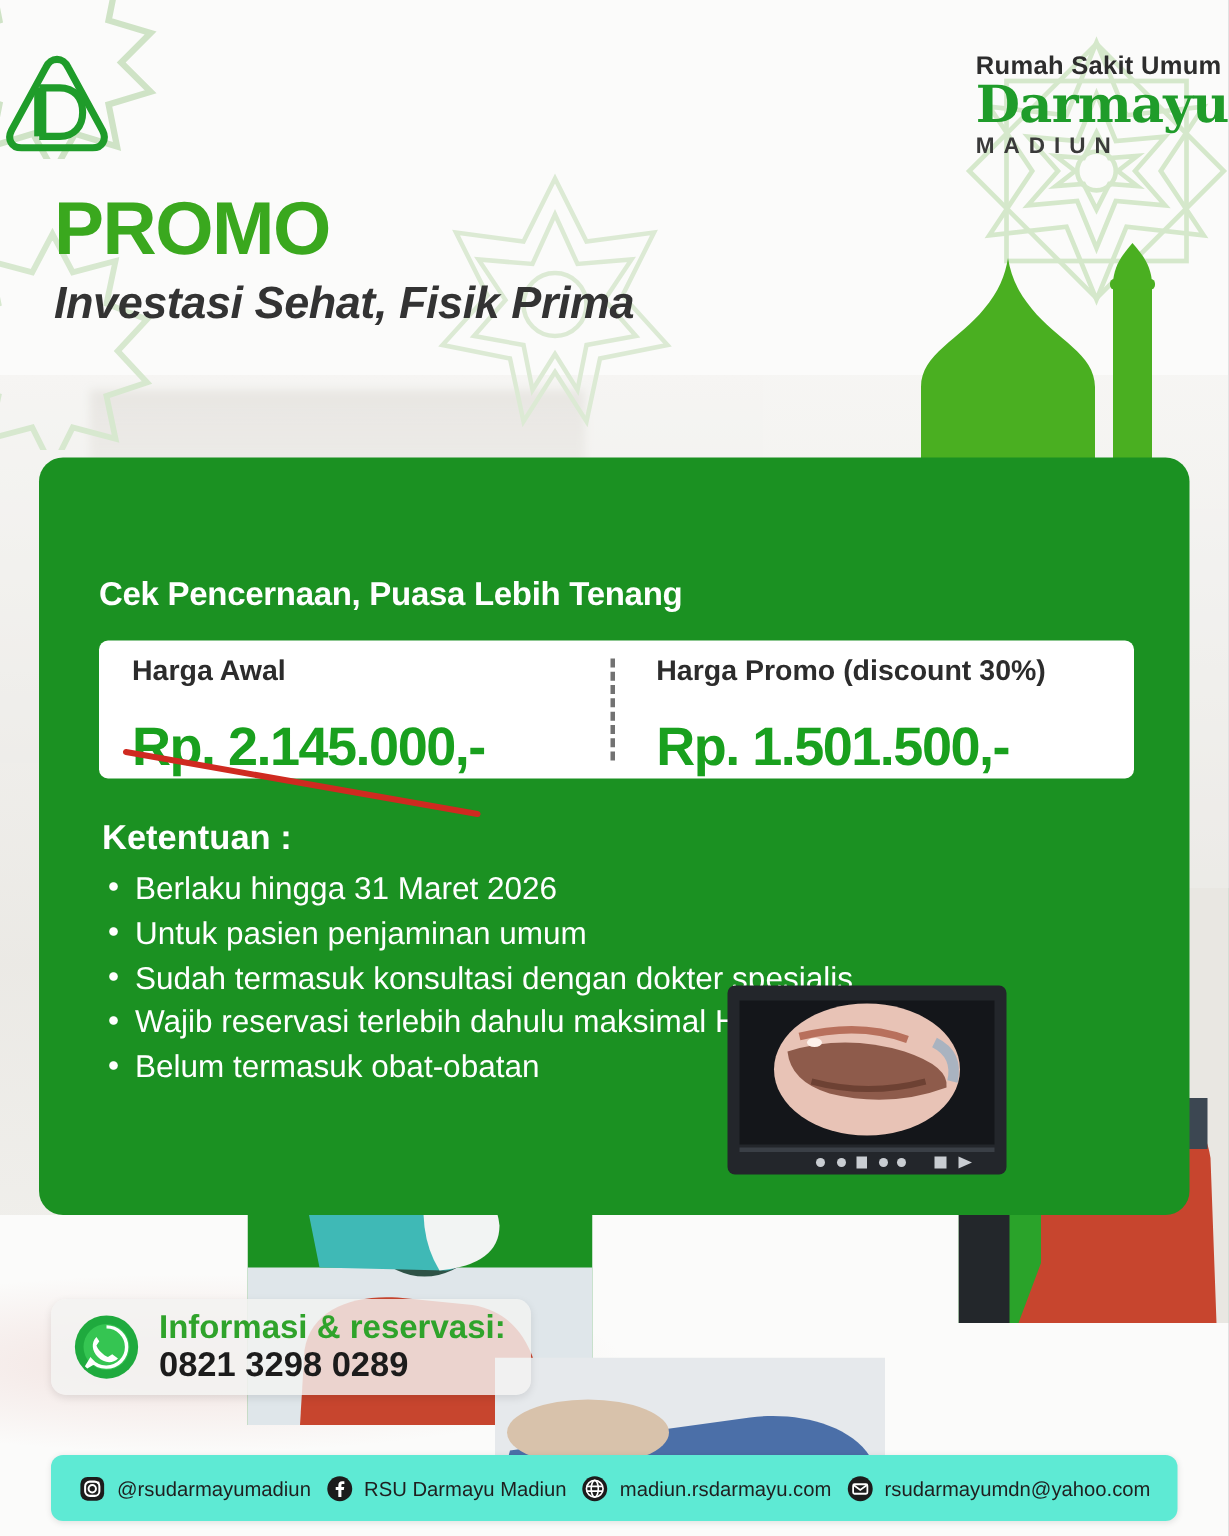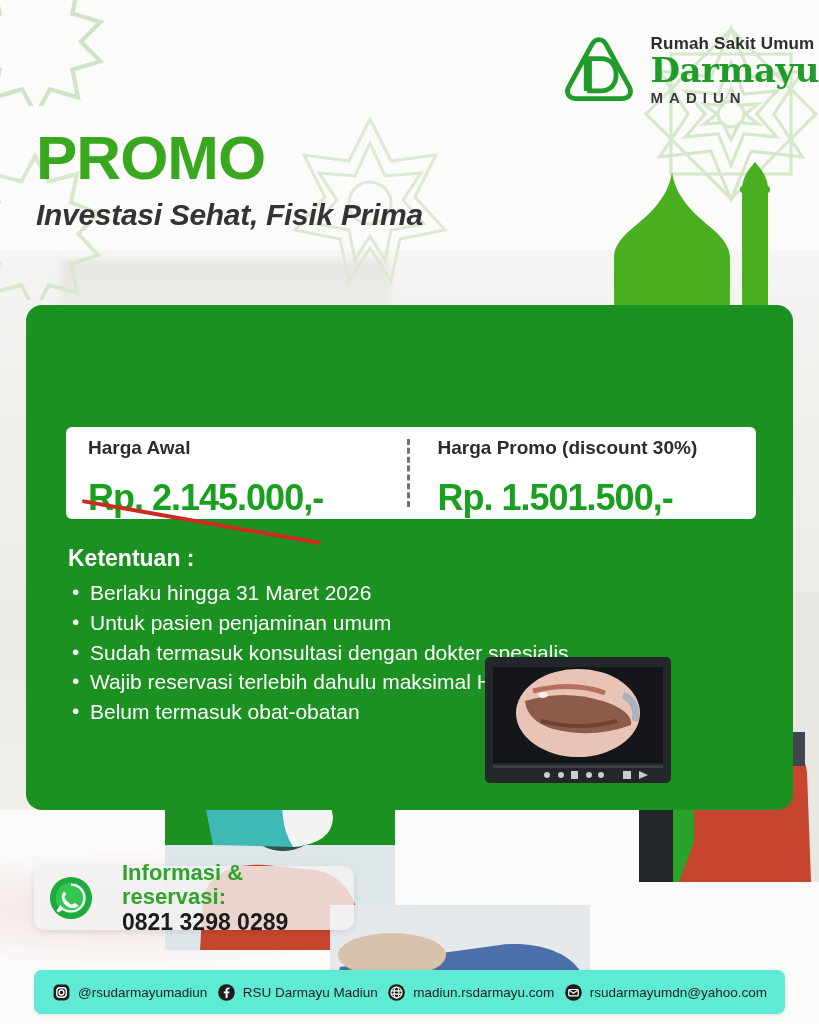--- a/index.html
+++ b/index.html
@@ -36,38 +36,38 @@
   .mandala { position:absolute; opacity:1; }
   .star-tl { left:-34px; top:-34px; width:140px; height:140px; }
   .star-ml { left:-40px; top:150px; width:150px; height:150px; }
   .star-mandala-r { right:-12px; top:14px; width:200px; height:200px; }
   .star-mid { left:280px; top:110px; width:180px; height:180px; }
   
   .mosque { position:absolute; right:35px; top:150px; width:170px; height:200px; }
   
   .logo-row {
     position:absolute; left:0; right:0; top:32px;
-    display:flex; justify-content:flex-end; align-items:center; gap:14px;
+    display:flex; justify-content:space-between; align-items:center; gap:14px;
   }
   .logo-mark { width:76px; height:76px; flex:none; }
   .logo-text { line-height:1; }
   .logo-l1 { font-size:17px; font-weight:700; color:#2d2d2d; letter-spacing:.2px; }
   .logo-l2 {
     font-family:"DejaVu Serif", serif;
     font-size:34px; font-weight:700; color:#1f9c2a;
     letter-spacing:-.5px; margin-top:1px;
   }
   .logo-l3 {
     font-size:15px; font-weight:700; color:#3a3a3a;
     letter-spacing:6px; margin-top:3px;
   }
   
   .titles { position:absolute; left:36px; top:128px; }
   .t-promo {
-    font-size:62px; font-weight:800; color:#3aa81e;
+    font-size:50px; font-weight:800; color:#3aa81e;
     letter-spacing:-1px; line-height:.96;
   }
   .t-ramadhan {
     font-size:58px; font-weight:800; color:#1d9321;
     letter-spacing:-1px; line-height:1.0; margin-top:2px;
   }
   .t-sub {
     font-size:30px; font-style:italic; font-weight:600;
     color:#333; margin-top:10px; letter-spacing:-.3px;
   }
@@ -120,21 +120,21 @@
   
   .photo { position:absolute; }
   .monitor { left:483px; top:655px; width:190px; height:130px; }
   .staff-right { right:0px; top:592px; width:180px; height:290px; }
   .staff-left { left:165px; top:725px; width:230px; height:225px; }
   .patient { left:330px; top:905px; width:260px; height:100px; }
   
   .wa-bar {
     position:absolute; left:34px; top:866px; width:320px; height:64px;
     background:rgba(243,243,241,.82); border-radius:10px;
-    display:flex; align-items:center; gap:28px; padding:0 14px;
+    display:flex; align-items:center; gap:12px; padding:0 14px;
     box-shadow:0 2px 6px rgba(0,0,0,.10);
   }
   .wa-icon { width:46px; height:46px; flex:none; }
   .wa-l1 { font-size:22px; font-weight:800; color:#2fa32b; line-height:1.12; }
   .wa-l2 { font-size:23px; font-weight:800; color:#1c1c1c; line-height:1.12; }
   
   .footer {
     position:absolute; left:34px; right:34px; bottom:10px; height:44px;
     background:#5eead4; border-radius:8px;
     display:flex; align-items:center; justify-content:space-between;
@@ -235,20 +235,21 @@
     <ellipse cx="152" cy="62" rx="9" ry="6" fill="#f2f4f3"></ellipse>
   </svg>
 
   <svg class="photo patient" viewBox="0 0 260 100">
     <rect x="0" y="0" width="260" height="100" fill="#e6e9ec"></rect>
     <path d="M10 62 L170 40 C200 36 236 44 250 66 L258 100 L0 100 Z" fill="#4b6fa8"></path>
     <ellipse cx="62" cy="50" rx="54" ry="22" fill="#d8c2ab"></ellipse>
   </svg>
 
   <div class="card">
+    <div class="card-subtitle">Cek Pencernaan, Puasa Lebih Tenang</div>
 
     <div class="price-box">
       <div class="price-col">
         <div class="price-label">Harga Awal</div>
         <div class="price-value">
           <span>Rp. 2.145.000,-</span>
           <span class="strike"></span>
         </div>
       </div>
       <div class="divider"></div>

